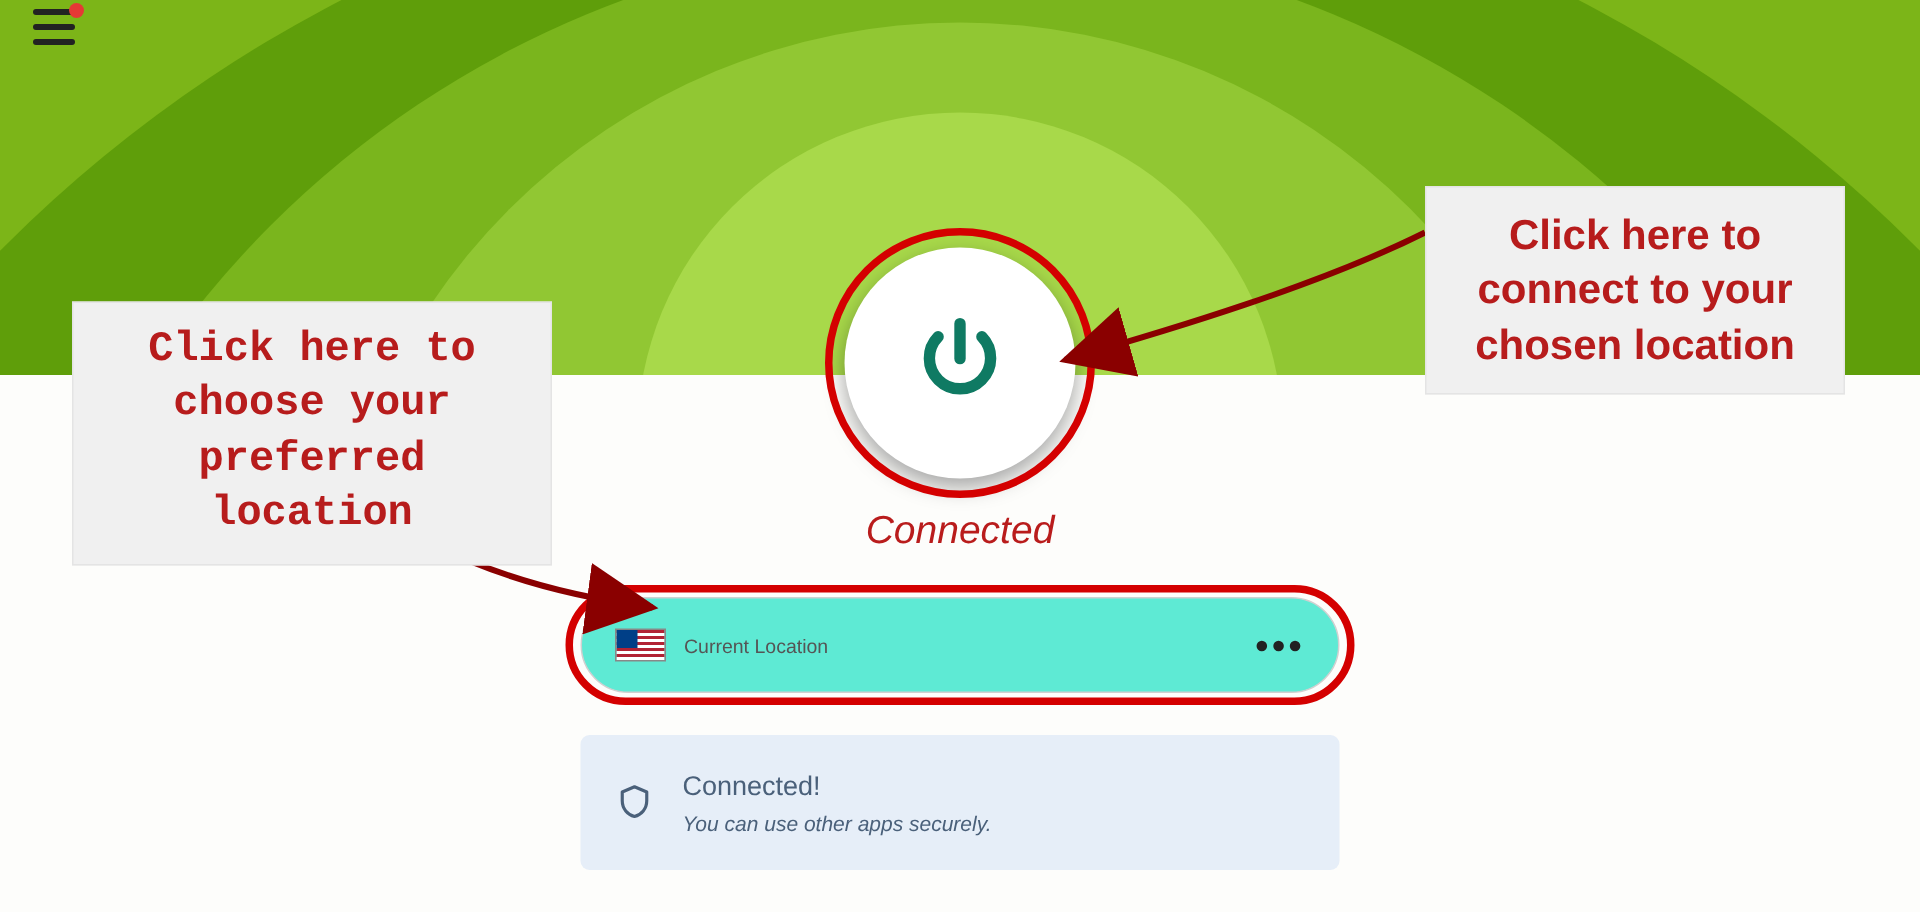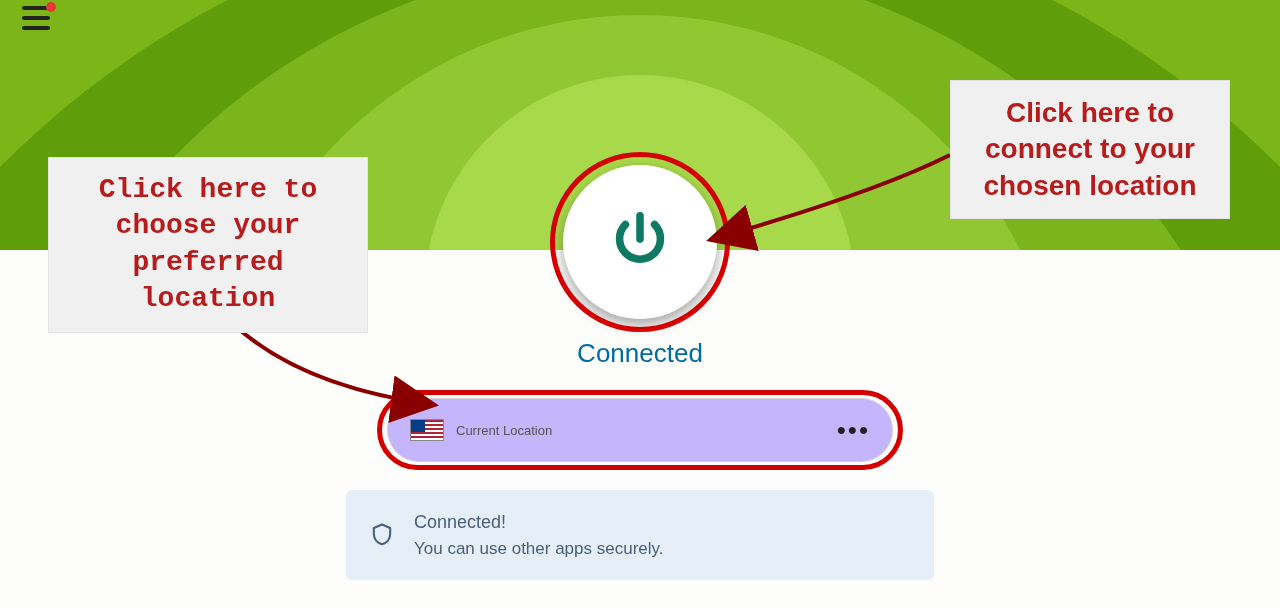--- a/index.html
+++ b/index.html
@@ -59,37 +59,37 @@
     border-radius: 50%;
     box-shadow: 0 6px 14px rgba(0,0,0,0.35);
     display: flex; align-items: center; justify-content: center;
     cursor: pointer; z-index: 11;
   }
   .power-btn svg { width: 70px; height: 70px; }
 
   .status-text {
     position: absolute;
     top: 338px; left: 50%; transform: translateX(-50%);
-    font-size: 26px; color: #0369a1;
+    font-size: 26px; color: #b91c1c; font-style: italic;
   }
 
   .loc-pill-outline {
     position: absolute;
     top: 390px; left: 50%; transform: translateX(-50%);
     width: 526px; height: 80px;
     border: 5px solid #d40000;
     border-radius: 40px;
     z-index: 12;
     pointer-events: none;
   }
   .loc-pill {
     position: absolute;
     top: 398px; left: 50%; transform: translateX(-50%);
     width: 506px; height: 64px;
-    background: #c4b5fd;
+    background: #5eead4;
     border: 1px solid #d0d0d0;
     border-radius: 32px;
     display: flex; align-items: center;
     padding: 0 22px;
     cursor: pointer; z-index: 11;
   }
   .flag {
     width: 34px; height: 22px;
     background:
       linear-gradient(#003f87,#003f87) 0 0/14px 12px no-repeat,
@@ -99,41 +99,42 @@
     flex-shrink: 0;
   }
   .loc-text { flex: 1; }
   .loc-label { font-size: 13px; color: #555; }
   .loc-name { font-size: 18px; color: #222; margin-top: 1px; }
   .dots { font-size: 26px; color: #222; letter-spacing: 2px; }
 
   .info-box {
     position: absolute;
     top: 490px; left: 50%; transform: translateX(-50%);
-    width: 588px; height: 90px;
+    width: 506px; height: 90px;
     background: #e6eef8;
     border-radius: 6px;
     display: flex; align-items: center;
     padding: 0 22px;
   }
   .shield { width: 28px; height: 28px; flex-shrink: 0; margin-right: 18px; }
   .info-text .title { font-size: 18px; color: #4a607a; margin-bottom: 6px; }
-  .info-text .sub { font-size: 17px; color: #4a607a; }
+  .info-text .sub { font-size: 14px; color: #4a607a; font-style: italic; }
 
   .callout {
     position: absolute;
     background: #f0f0f0;
     border: 1px solid #e4e4e4;
     padding: 14px 12px;
     color: #b71c1c;
     font-size: 28px;
     font-weight: 600;
     text-align: center;
     line-height: 1.3;
     z-index: 15;
+    margin-top: 44px;
   }
   .callout.left { top: 157px; left: 48px; width: 320px; font-family: Liberation Mono, monospace; }
   .callout.right { top: 80px; right: 50px; width: 280px; }
 
   svg.arrow { position: absolute; z-index: 14; pointer-events: none; overflow: visible; }
 </style>
 </head>
 <body>
 
 <div class="banner">

